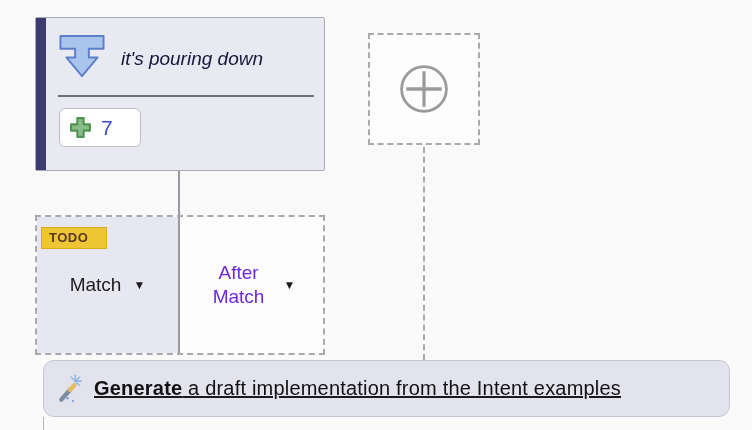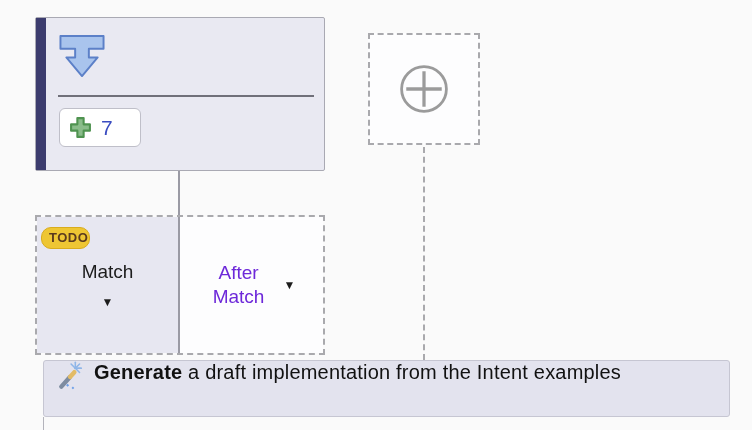--- a/index.html
+++ b/index.html
@@ -83,56 +83,58 @@
   .cell-divider { width: 2px; height: 100%; background: #9a9aa4; }
   .after-cell {
     flex: 1; height: 100%;
     background: #fdfdfe;
     display: flex; align-items: center; justify-content: center; gap: 14px;
   }
   .todo-badge {
     position: absolute; left: 4px; top: 10px;
     background: #eec633;
     border: 1px solid #d9ac1d;
-    border-radius: 10px;
-    padding: 2px 1px 3px 7px;
+    border-radius: 0;
+    padding: 2px 18px 3px 7px;
     font-size: 13px; font-weight: bold; color: #5a3a1e;
     letter-spacing: 0.5px;
   }
-  .dropdown-row { display: flex; align-items: center; gap: 12px; cursor: pointer; flex-direction: column; }
+  .dropdown-row { display: flex; align-items: center; gap: 12px; cursor: pointer; }
   .dropdown-label { font-size: 19px; color: #1c1c1c; }
   .after-label {
     font-size: 19px; color: #6d28d9;
     width: 62px; text-align: center; line-height: 1.25;
   }
   .dropdown-arrow { font-size: 12px; color: #1c1c1c; }
 
   
   .generate-bar {
     left: 43px; top: 360px; width: 687px; height: 57px;
     background: #e3e3ee;
     border: 1px solid #c6c6d2;
-    border-radius: 3px;
-    display: flex; 
+    border-radius: 11px;
+    display: flex; align-items: center;
     padding-left: 13px;
     cursor: pointer;
+    text-decoration: underline;
   }
   .generate-text { margin-left: 10px; font-size: 20px; color: #111; letter-spacing: 0.2px; }
   .generate-action { font-weight: bold; }
 </style>
 </head>
 <body>
 
 <div class="abs intent-card">
   <div class="intent-accent"></div>
   <span class="intent-icon">
     <svg width="50" height="47" viewBox="0 0 50 48">
       <path d="M3 3 H47 V16 H32 V25 H41 L25 44 L9 25 H18 V16 H3 Z" fill="#a9c4ed" stroke="#5c80c8" stroke-width="2" stroke-linejoin="round"></path>
     </svg>
   </span>
+  <span class="intent-title">it's pouring down</span>
   <div class="intent-divider"></div>
   <div class="example-button">
     <span style="display:flex;">
       <svg width="23" height="23" viewBox="0 0 22 22">
         <path d="M8 2 H14 V8 H20 V14 H14 V20 H8 V14 H2 V8 H8 Z" fill="#8abc8a" stroke="#4f9350" stroke-width="2" stroke-linejoin="round"></path>
       </svg>
     </span>
     <span class="example-count">7</span>
   </div>
 </div>

